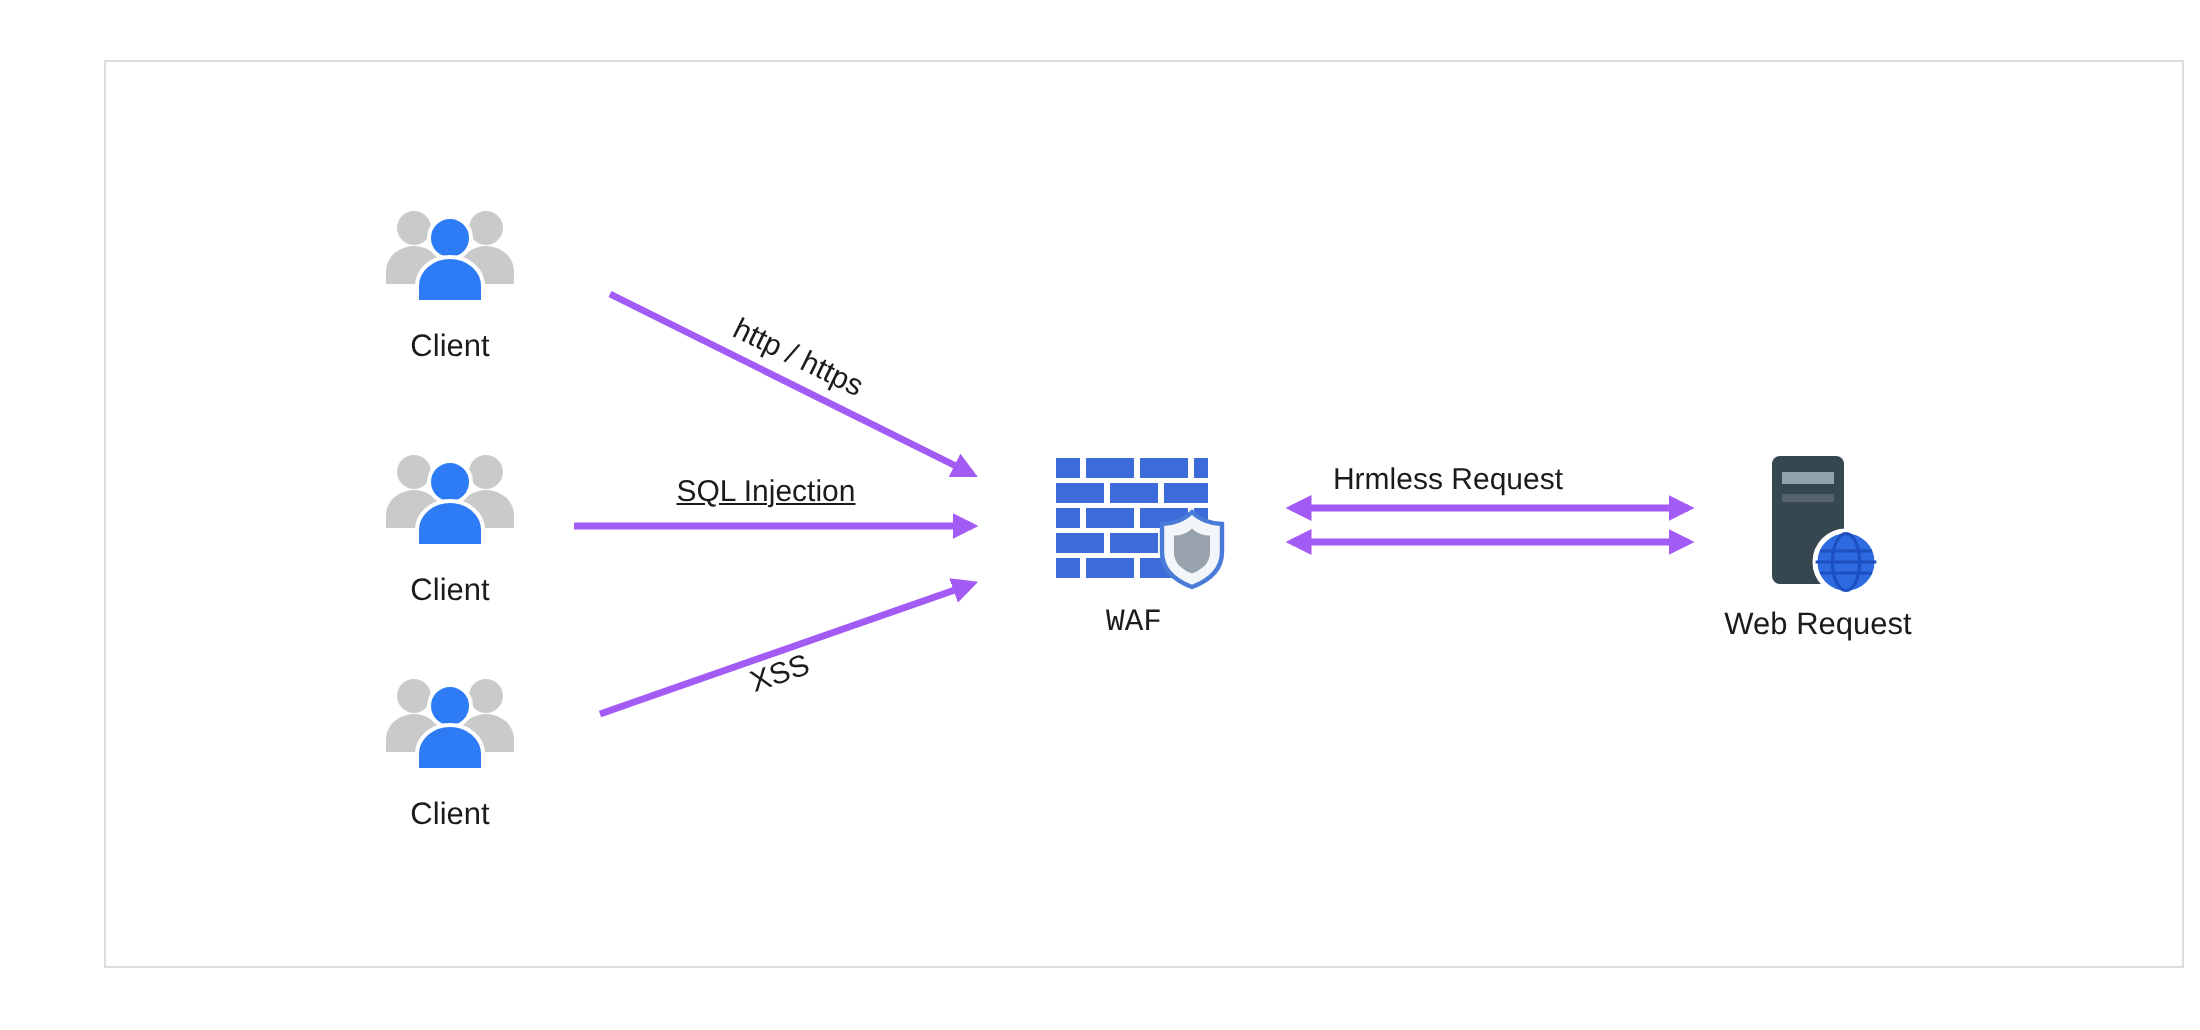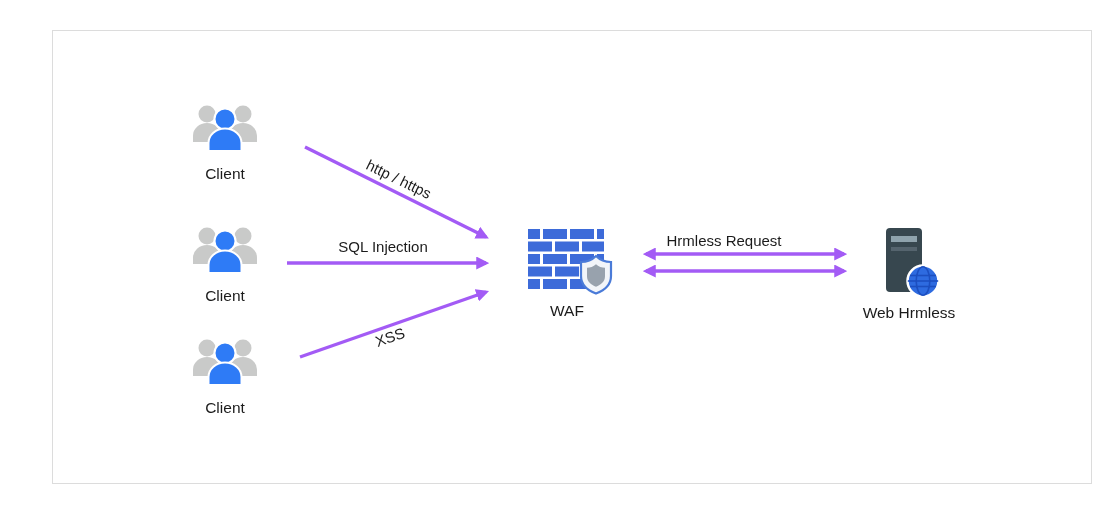--- a/index.html
+++ b/index.html
@@ -107,20 +107,20 @@
           <line x1="21.8" y1="53" x2="52.2" y2="53"></line>
           <line x1="24" y1="58.5" x2="50" y2="58.5"></line>
         </g>
       </g>
     </g>
   </svg>
 
   <div class="lbl node" style="left:203px; top:174px;">Client</div>
   <div class="lbl node" style="left:203px; top:296px;">Client</div>
   <div class="lbl node" style="left:203px; top:408px;">Client</div>
-  <div class="lbl node" style="left:545px; top:311px;">WAF</div>
-  <div class="lbl node" style="left:887px; top:313px;">Web Hrmless</div>
+  <div class="lbl node" style="left:545px; top:311px;font-family:Liberation Mono, monospace;">WAF</div>
+  <div class="lbl node" style="left:887px; top:313px;">Web Request</div>
 
   <div class="lbl rot-down" style="left:377px; top:179px;">http / https</div>
-  <div class="lbl" style="left:361px; top:246px;">SQL Injection</div>
+  <div class="lbl" style="left:361px; top:246px;text-decoration:underline;">SQL Injection</div>
   <div class="lbl rot-up" style="left:368px; top:337px;">XSS</div>
   <div class="lbl" style="left:702px; top:240px;">Hrmless Request</div>
 </div>
 
 </body></html>

